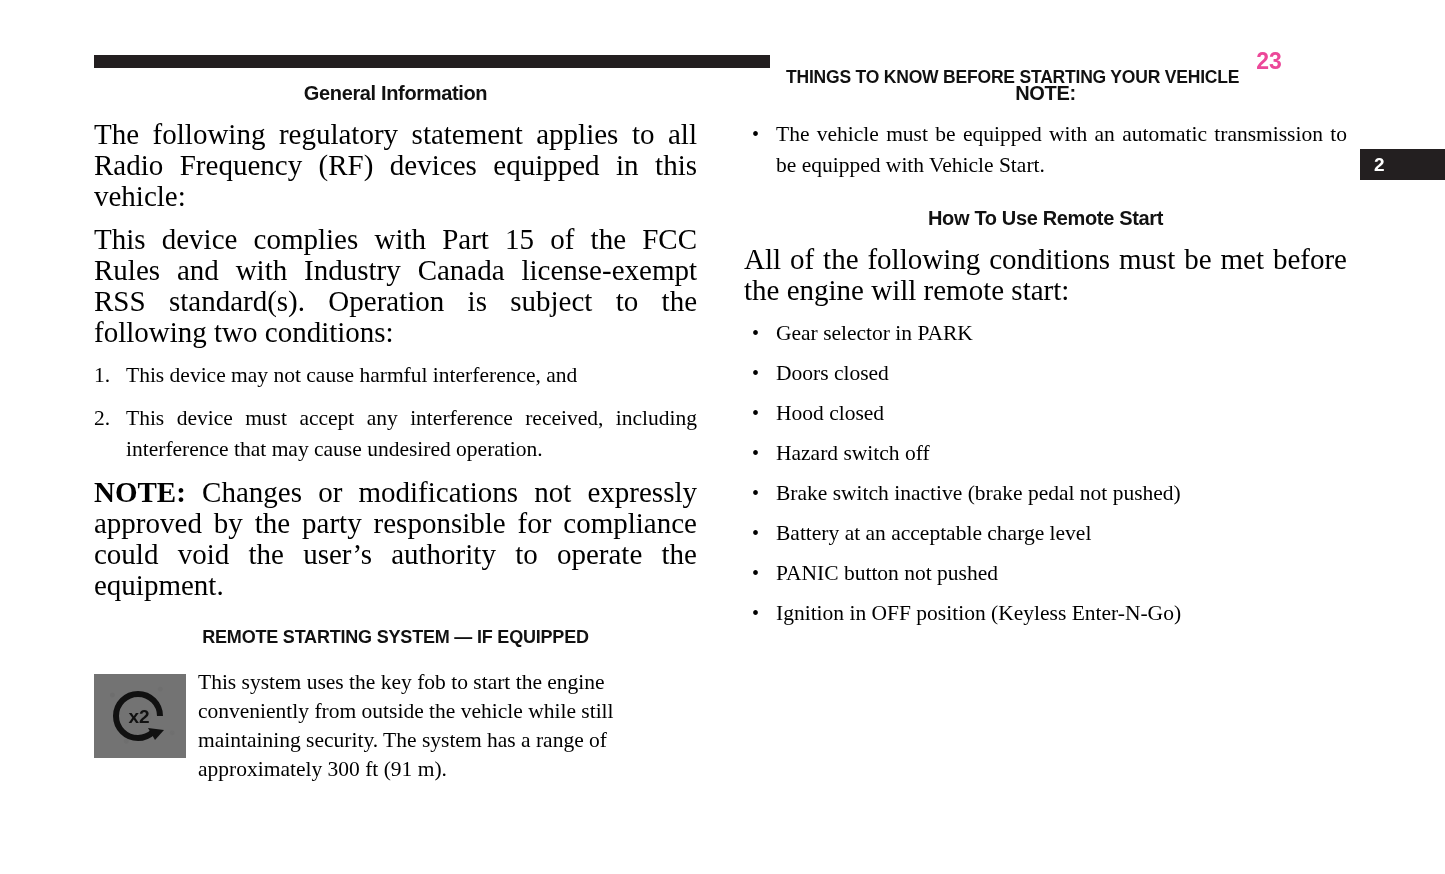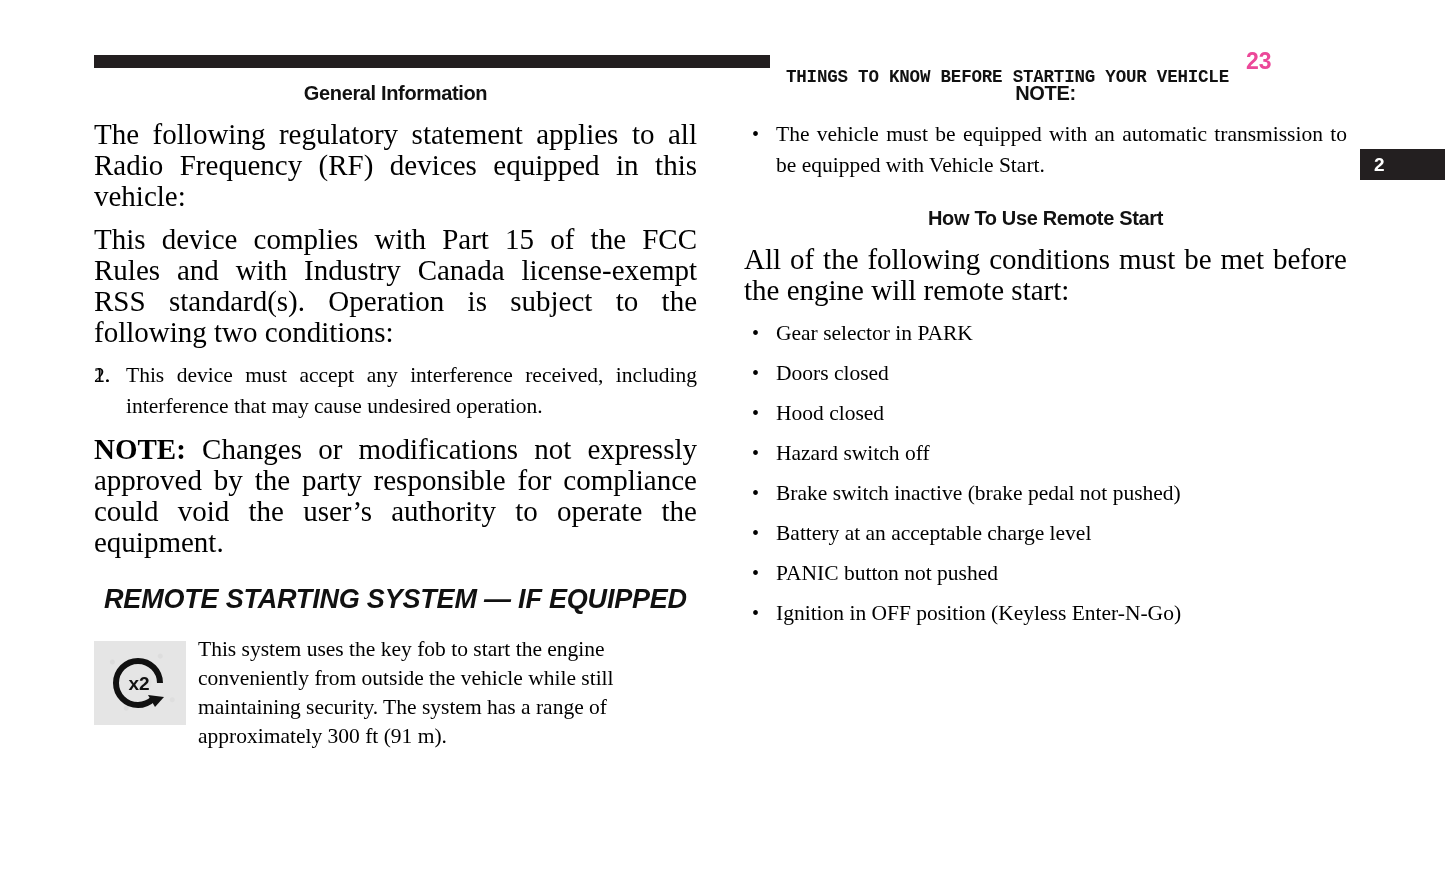--- a/index.html
+++ b/index.html
@@ -27,21 +27,21 @@
     display: flex;
     align-items: center;
   }
   .header-rule {
     width: 676px;
     height: 13px;
     background: #231f20;
     flex: 0 0 auto;
   }
   .header-title {
-    font-family: Liberation Mono, monospace;
+    font-family: Liberation Sans, sans-serif;
     font-weight: bold;
     font-size: 17.5px;
     letter-spacing: -0.2px;
     margin-left: 16px;
     white-space: nowrap;
     color: #111111;
     margin-top: 32px;
   }
   .header-pageno {
     font-family: "Liberation Sans", sans-serif;
@@ -84,23 +84,22 @@
     font-family: "Liberation Sans", sans-serif;
     font-weight: bold;
     font-size: 20px;
     letter-spacing: -0.35px;
     margin: 0 0 14px 0;
     line-height: 1.15;
     color: #111111;
     text-align: center;
   }
   h2.sec-head.caps {
-    font-size: 27px;
+    font-size: 18px;
     letter-spacing: -0.2px;
-    font-style: italic;
   }
   h2.sec-head.spaced-top { margin-top: 26px; }
 
   p.body {
     font-size: 29px;
     line-height: 31px;
     margin: 0 0 12px 0;
     text-align: justify;
     text-justify: inter-word;
     hyphens: manual;
@@ -160,21 +159,21 @@
     position: relative;
     margin-top: 20px;
     display: flex;
     align-items: flex-start;
   }
   .fig-icon {
     flex: 0 0 auto;
     width: 92px;
     height: 84px;
     position: relative;
-    background: #e5e5e5;
+    background: #737373;
     margin-top: 6px;
   }
   .fig-icon .noise {
     position: absolute;
     inset: 0;
     background:
       radial-gradient(circle at 20% 25%, rgba(0,0,0,0.045) 0 2px, transparent 3px),
       radial-gradient(circle at 72% 18%, rgba(0,0,0,0.035) 0 2px, transparent 3px),
       radial-gradient(circle at 35% 80%, rgba(0,0,0,0.04) 0 2px, transparent 3px),
       radial-gradient(circle at 85% 70%, rgba(0,0,0,0.03) 0 2px, transparent 3px),
@@ -209,21 +208,21 @@
 <div class="column" id="col-left">
 
   <h2 class="sec-head">General Information</h2>
 
   <p class="body">The following regulatory statement applies to all Radio Frequency (RF) devices equipped in this vehicle:</p>
 
   <p class="body">This device complies with Part 15 of the FCC Rules and with Industry Canada license-exempt RSS standard(s). Operation is subject to the following two conditions:</p>
 
   <ol class="num-list">
     <li>
-      <span class="num">1.</span>
+      <span class="num">1.</span><span>This device may not cause harmful interference, and</span>
     </li>
     <li>
       <span class="num">2.</span><span>This device must accept any interference received, including interference that may cause undesired operation.</span>
     </li>
   </ol>
 
   <p class="body"><b>NOTE:</b><span> Changes or modifications not expressly approved by the party responsible for compliance could void the user’s authority to operate the equipment.</span></p>
 
   <h2 class="sec-head caps spaced-top">REMOTE STARTING SYSTEM — IF EQUIPPED</h2>
 

